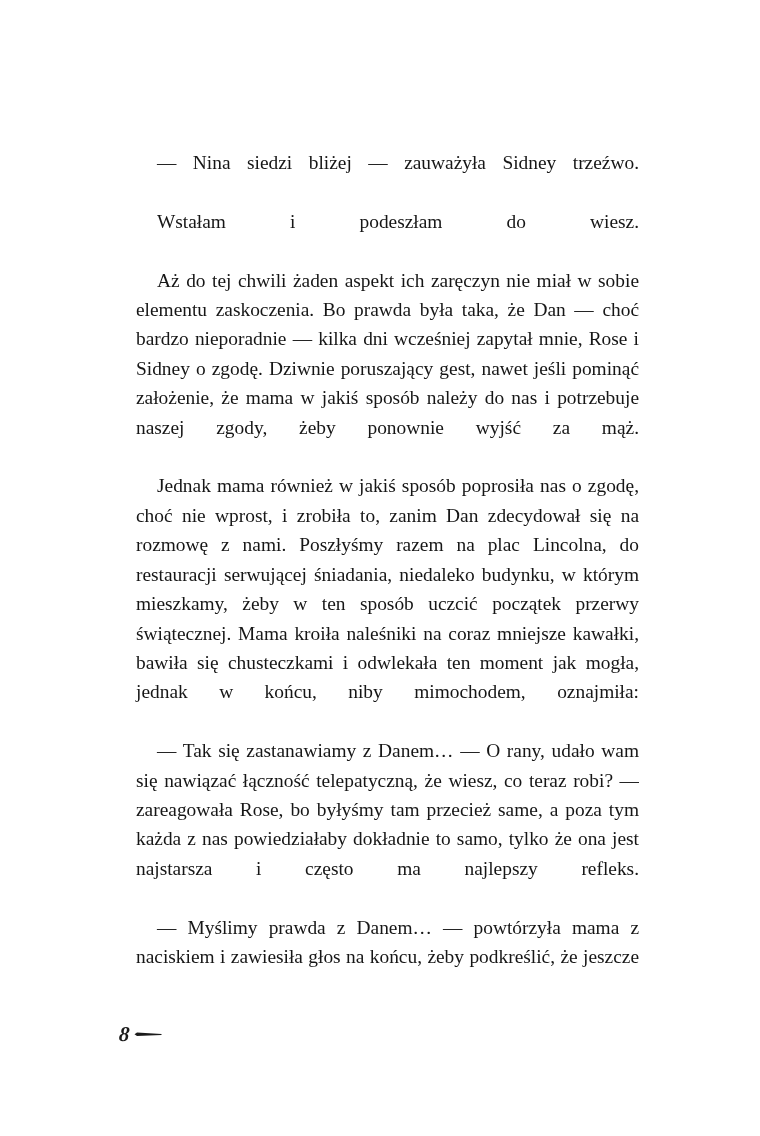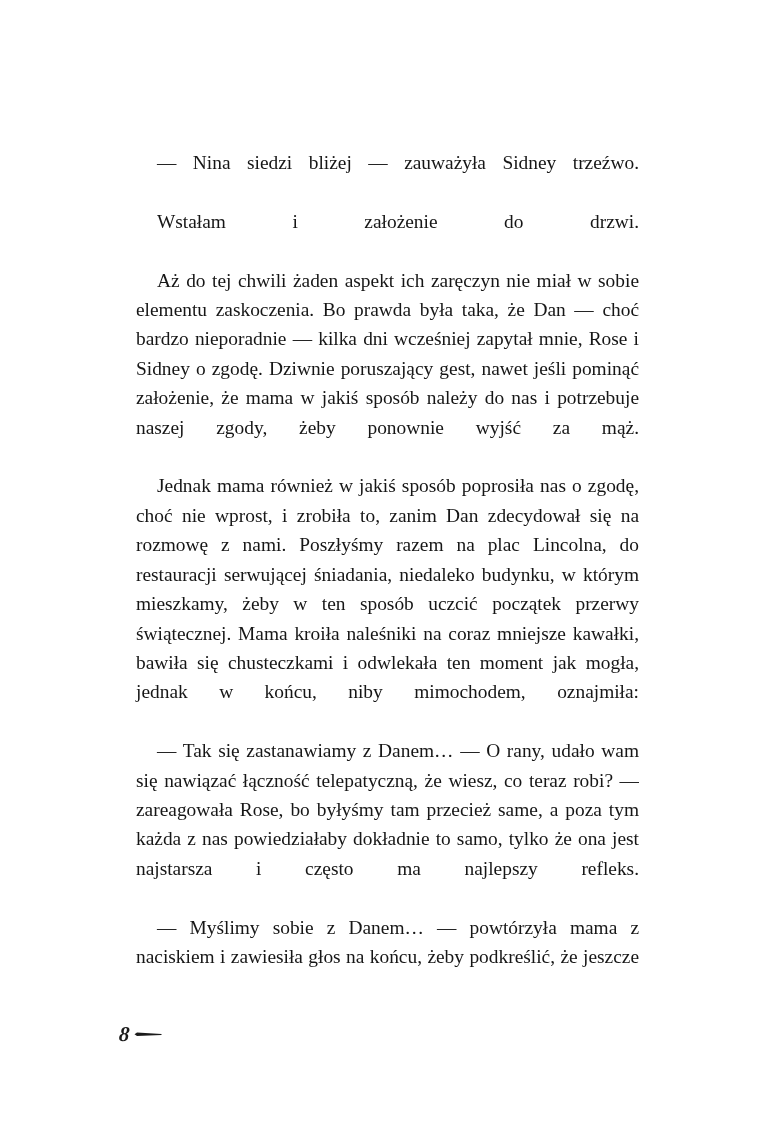--- a/index.html
+++ b/index.html
@@ -70,25 +70,25 @@
     height: 7px;
   }
 </style>
 </head>
 <body>
 
 <div class="page">
 
   <div class="text-block">
     <p class="para">— Nina siedzi bliżej — zauważyła Sidney trzeźwo.</p>
-    <p class="para">Wstałam i założenie do drzwi.</p>
+    <p class="para">Wstałam i podeszłam do wiesz.</p>
     <p class="para">Aż do tej chwili żaden aspekt ich zaręczyn nie miał w sobie elementu zaskoczenia. Bo prawda była taka, że Dan — choć bardzo nieporadnie — kilka dni wcześniej zapytał mnie, Rose i Sidney o zgodę. Dziwnie poruszający gest, nawet jeśli pominąć założenie, że mama w jakiś sposób należy do nas i potrzebuje naszej zgody, żeby ponownie wyjść za mąż.</p>
     <p class="para">Jednak mama również w jakiś sposób poprosiła nas o zgodę, choć nie wprost, i zrobiła to, zanim Dan zdecydował się na rozmowę z nami. Poszłyśmy razem na plac Lincolna, do restauracji serwującej śniadania, niedaleko budynku, w którym mieszkamy, żeby w ten sposób uczcić początek przerwy świątecznej. Mama kroiła naleśniki na coraz mniejsze kawałki, bawiła się chusteczkami i odwlekała ten moment jak mogła, jednak w końcu, niby mimochodem, oznajmiła:</p>
     <p class="para">— Tak się zastanawiamy z Danem… — O rany, udało wam się nawiązać łączność telepatyczną, że wiesz, co teraz robi? — zareagowała Rose, bo byłyśmy tam przecież same, a poza tym każda z nas powiedziałaby dokładnie to samo, tylko że ona jest najstarsza i często ma najlepszy refleks.</p>
-    <p class="para">— Myślimy sobie z Danem… — powtórzyła mama z naciskiem i zawiesiła głos na końcu, żeby podkreślić, że jeszcze</p>
+    <p class="para">— Myślimy prawda z Danem… — powtórzyła mama z naciskiem i zawiesiła głos na końcu, żeby podkreślić, że jeszcze</p>
   </div>
 
   <div class="folio">
     <span class="folio-number">8</span>
     <svg class="folio-rule" viewBox="0 0 29 7" aria-hidden="true">
       <path d="M0.5 3.2 L3 1.6 L27.5 3.0 L27.5 4.1 L3 5.0 Z" fill="#1b1b1b"></path>
     </svg>
   </div>
 
 </div>

